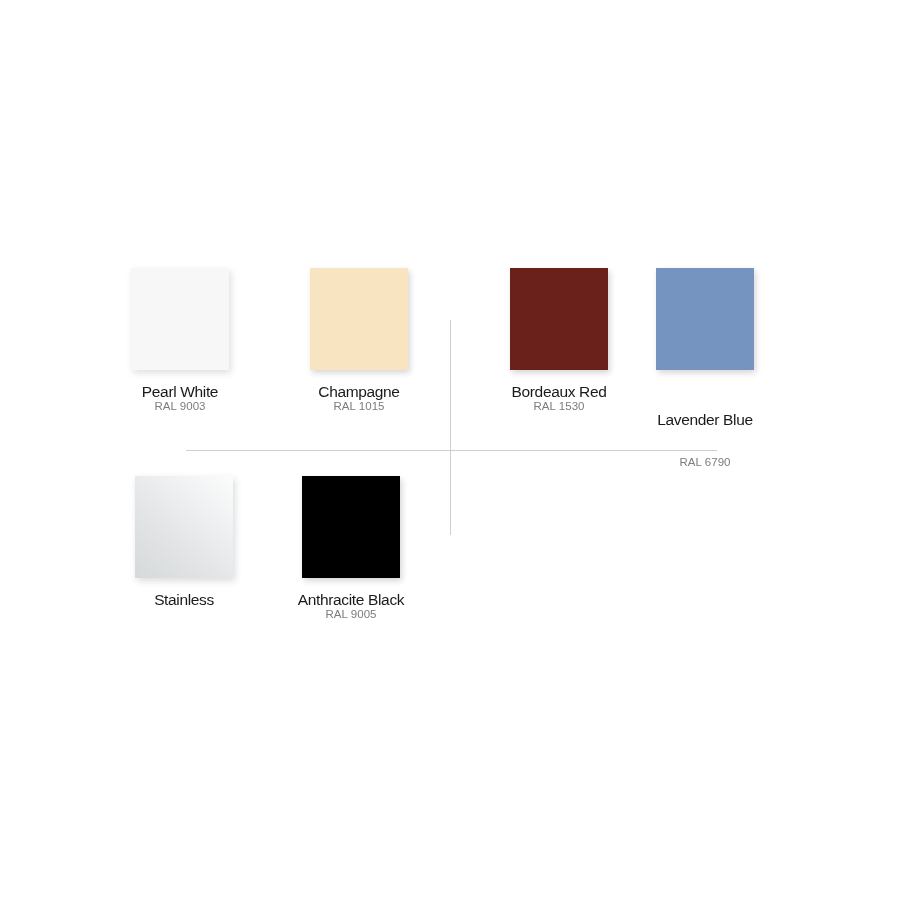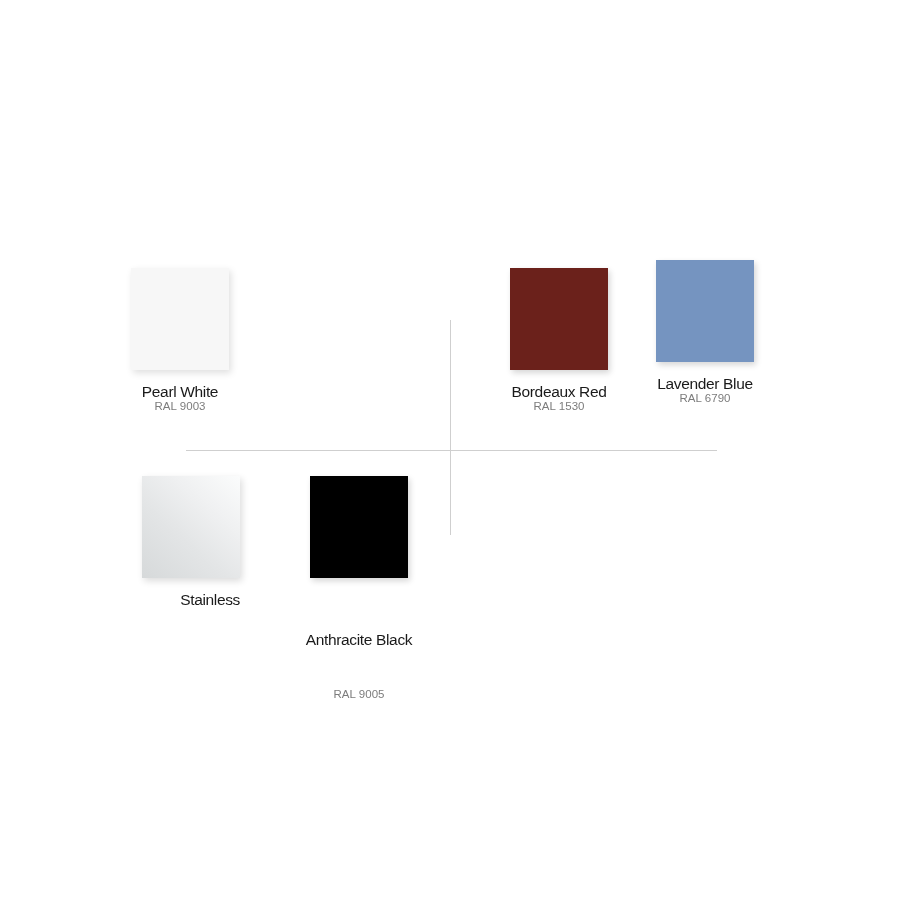--- a/index.html
+++ b/index.html
@@ -85,38 +85,43 @@
 
   <div class="divider-v" style="left:450px; top:320px; height:215px;"></div>
   <div class="divider-h" style="left:186px; top:450px; width:531px;"></div>
 
   <div class="swatch-cell" style="left:110px; top:268px;">
     <div class="chip chip-pearl" style="background:#f7f7f7;"></div>
     <div class="chip-name">Pearl White</div>
     <div class="chip-code">RAL 9003</div>
   </div>
 
+  <div class="swatch-cell" style="left:289px; top:268px;">
+    <div class="chip" style="background:#f8e4c0;"></div>
+    <div class="chip-name">Champagne</div>
+    <div class="chip-code">RAL 1015</div>
+  </div>
 
   <div class="swatch-cell" style="left:489px; top:268px;">
     <div class="chip" style="background:#6b211b;"></div>
     <div class="chip-name">Bordeaux Red</div>
     <div class="chip-code">RAL 1530</div>
   </div>
 
-  <div class="swatch-cell" style="left:635px; top:260px;">
+  <div class="swatch-cell" style="left:635px; top:268px;gap:28px;">
     <div class="chip" style="background:#7594c0;"></div>
     <div class="chip-name">Lavender Blue</div>
     <div class="chip-code">RAL 6790</div>
   </div>
 
-  <div class="swatch-cell" style="left:100px; top:476px;align-items:flex-end;">
+  <div class="swatch-cell" style="left:114px; top:476px;">
     <div class="chip chip-stainless" style="background:linear-gradient(42deg,#d6d9da 0%,#e3e5e6 40%,#eff0f1 68%,#fbfcfc 100%);"></div>
     <div class="chip-name">Stainless</div>
 
   </div>
 
-  <div class="swatch-cell" style="left:289px; top:476px;gap:40px;">
+  <div class="swatch-cell" style="left:281px; top:476px;">
     <div class="chip" style="background:#000000;"></div>
     <div class="chip-name">Anthracite Black</div>
     <div class="chip-code">RAL 9005</div>
   </div>
 
 </div>
 
 </body></html>

